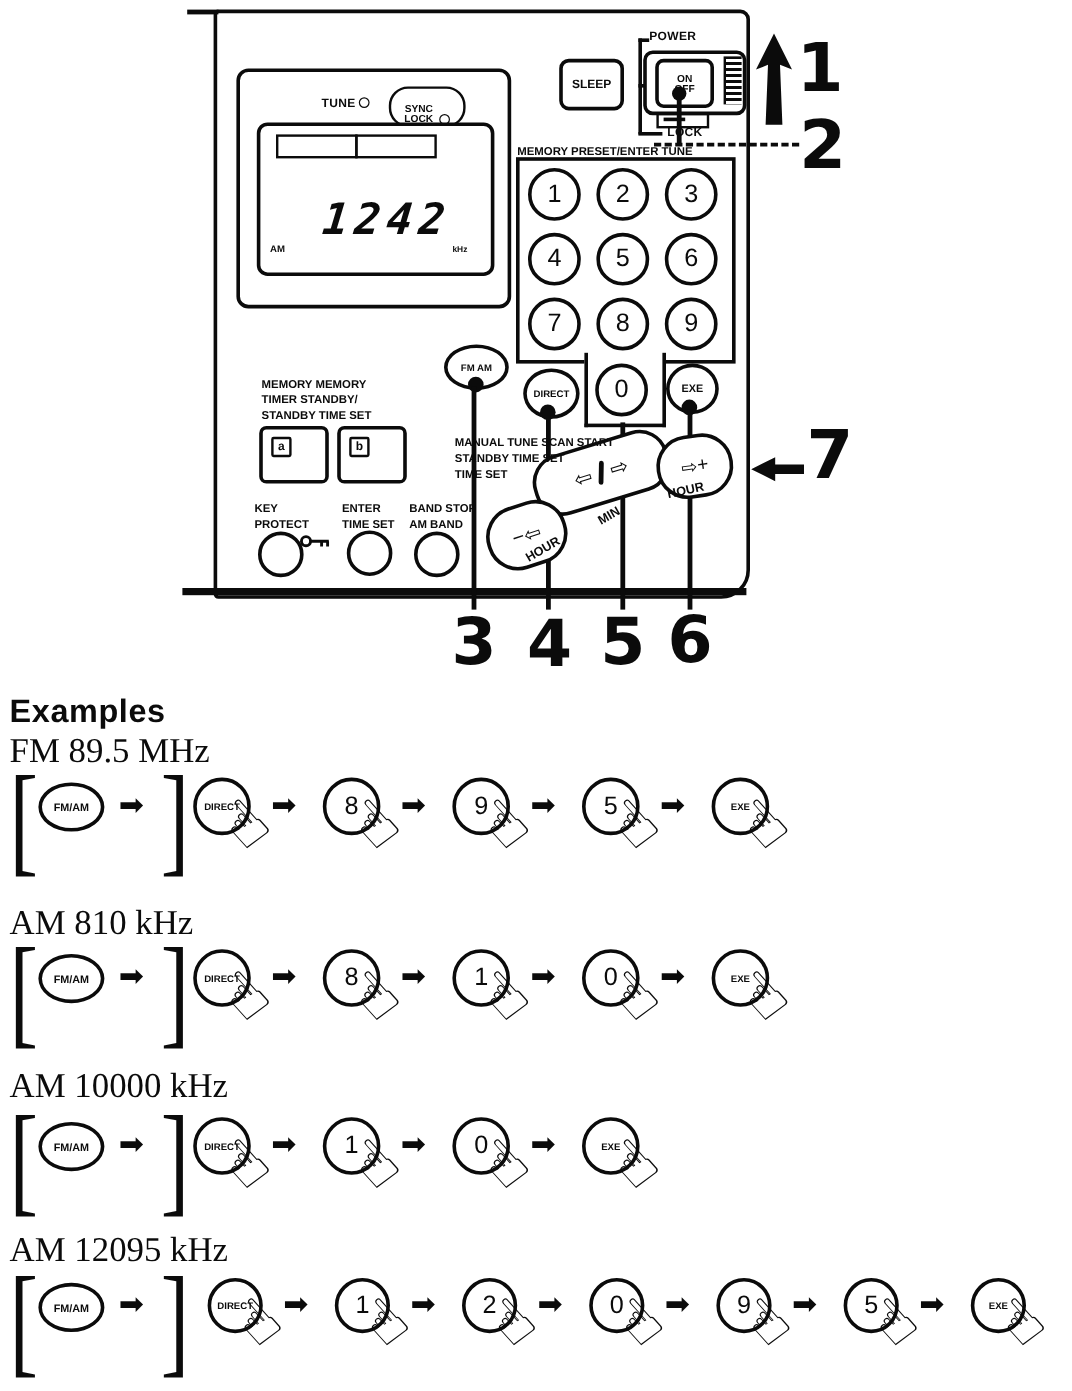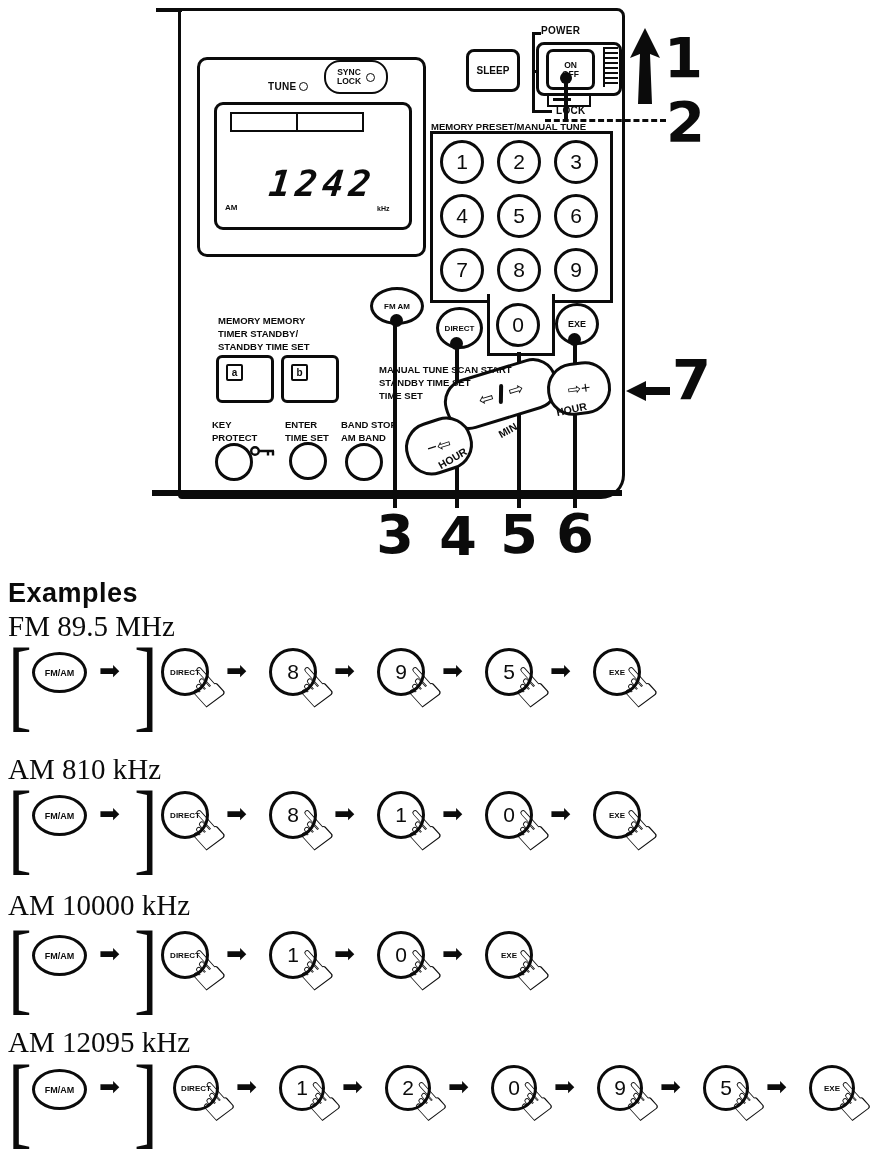--- a/index.html
+++ b/index.html
@@ -8,22 +8,22 @@
   .abs{position:absolute;}
   
   #device-body{left:178px;top:8px;width:441px;height:485px;border:3px solid #0b0b0b;
     border-radius:4px 8px 24px 4px;background:#fff;}
   #device-bottom-edge{left:152px;top:490px;width:470px;height:6px;background:#0b0b0b;}
   #device-top-stub{left:156px;top:8px;width:26px;height:4px;background:#0b0b0b;}
   #display-bezel{left:197px;top:57px;width:223px;height:194px;border:3px solid #0b0b0b;border-radius:10px;background:#fff;}
   .tiny{font-size:10px;font-weight:bold;letter-spacing:.3px;white-space:nowrap;}
   #tune-label{left:68px;top:21px;}
   .led{display:inline-block;width:7px;height:7px;border:1.5px solid #0b0b0b;border-radius:50%;vertical-align:-1px;margin-left:3px;}
-  #sync-pill{left:124px;top:0;width:60px;height:30px;border:2.5px solid #0b0b0b;border-radius:16px;
-    display:flex;align-items:center;justify-content:center;gap:2px;}
+  #sync-pill{left:124px;top:12px;width:60px;height:30px;border:2.5px solid #0b0b0b;border-radius:16px;
+    display:flex;align-items:flex-end;justify-content:center;gap:2px;}
   #sync-pill .lines{font-size:8.5px;font-weight:bold;line-height:9px;text-align:center;}
   #lcd{left:14px;top:42px;width:192px;height:122px;border:3.5px solid #0b0b0b;border-radius:9px;background:#fff;}
   .band-rect{top:7px;width:64px;height:16px;border:2px solid #0b0b0b;}
   #lcd-freq{left:52px;top:58px;font-family:"DejaVu Sans Mono",monospace;font-weight:bold;font-style:italic;
     font-size:36px;letter-spacing:5px;transform:skewX(-6deg);}
   #lcd-band{left:8px;top:98px;font-size:8px;font-weight:bold;}
   #lcd-unit{left:160px;top:100px;font-size:7px;font-weight:bold;}
   #sleep-btn{left:466px;top:49px;width:48px;height:37px;border:3.5px solid #0b0b0b;border-radius:8px;
     display:flex;align-items:center;justify-content:center;font-size:10px;font-weight:bold;}
   
@@ -142,21 +142,21 @@
   </svg>
   <div class="abs numeral" style="left:664px;top:30px;">1</div>
   <div class="abs vline" style="left:564px;top:80px;height:40px;"></div>
   <div class="abs" style="left:545px;top:119px;width:121px;border-top:3px dashed #0b0b0b;z-index:5;"></div>
   <div class="abs numeral" style="left:666px;top:94px;">2</div>
   <svg class="abs" style="left:624px;top:380px;" width="46" height="22">
     <polygon points="2,11 22,1 22,7 46,7 46,15 22,15 22,21" fill="#0b0b0b"></polygon>
   </svg>
   <div class="abs numeral" style="left:672px;top:352px;">7</div>
 
-  <div class="abs" id="keypad-label">MEMORY PRESET/MANUAL TUNE</div>
+  <div class="abs" id="keypad-label">MEMORY PRESET/ENTER TUNE</div>
   <div class="abs" id="keypad-box"></div>
   <div class="abs" id="zero-ext"></div>
   <div class="abs" id="keypad-grid">
       <div class="round-btn digit-font" style="width: 44px; height: 44px;">1</div>
       <div class="round-btn digit-font" style="width: 44px; height: 44px;">2</div>
       <div class="round-btn digit-font" style="width: 44px; height: 44px;">3</div>
       <div class="round-btn digit-font" style="width: 44px; height: 44px;">4</div>
       <div class="round-btn digit-font" style="width: 44px; height: 44px;">5</div>
       <div class="round-btn digit-font" style="width: 44px; height: 44px;">6</div>
       <div class="round-btn digit-font" style="width: 44px; height: 44px;">7</div>

